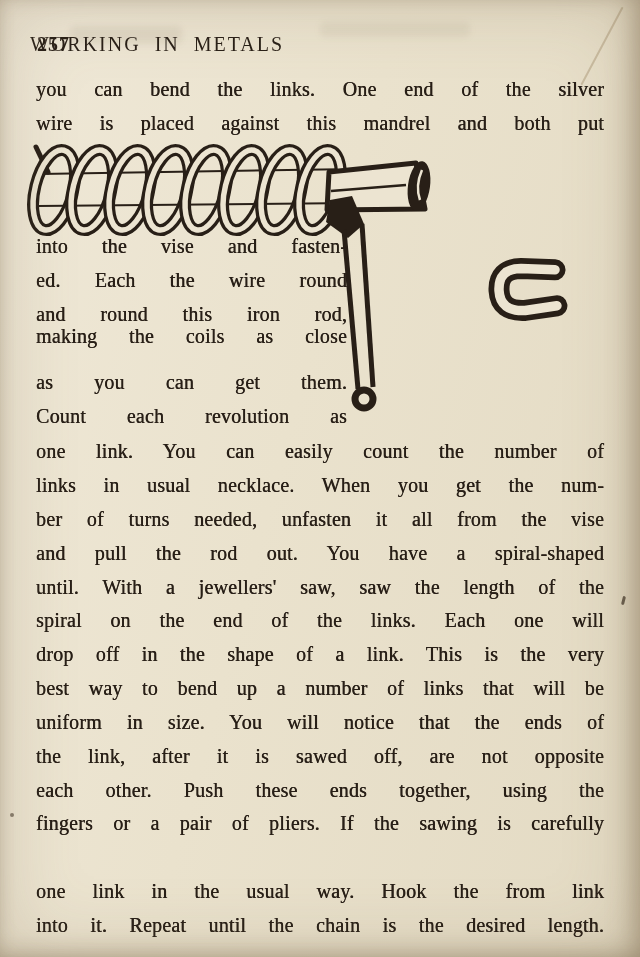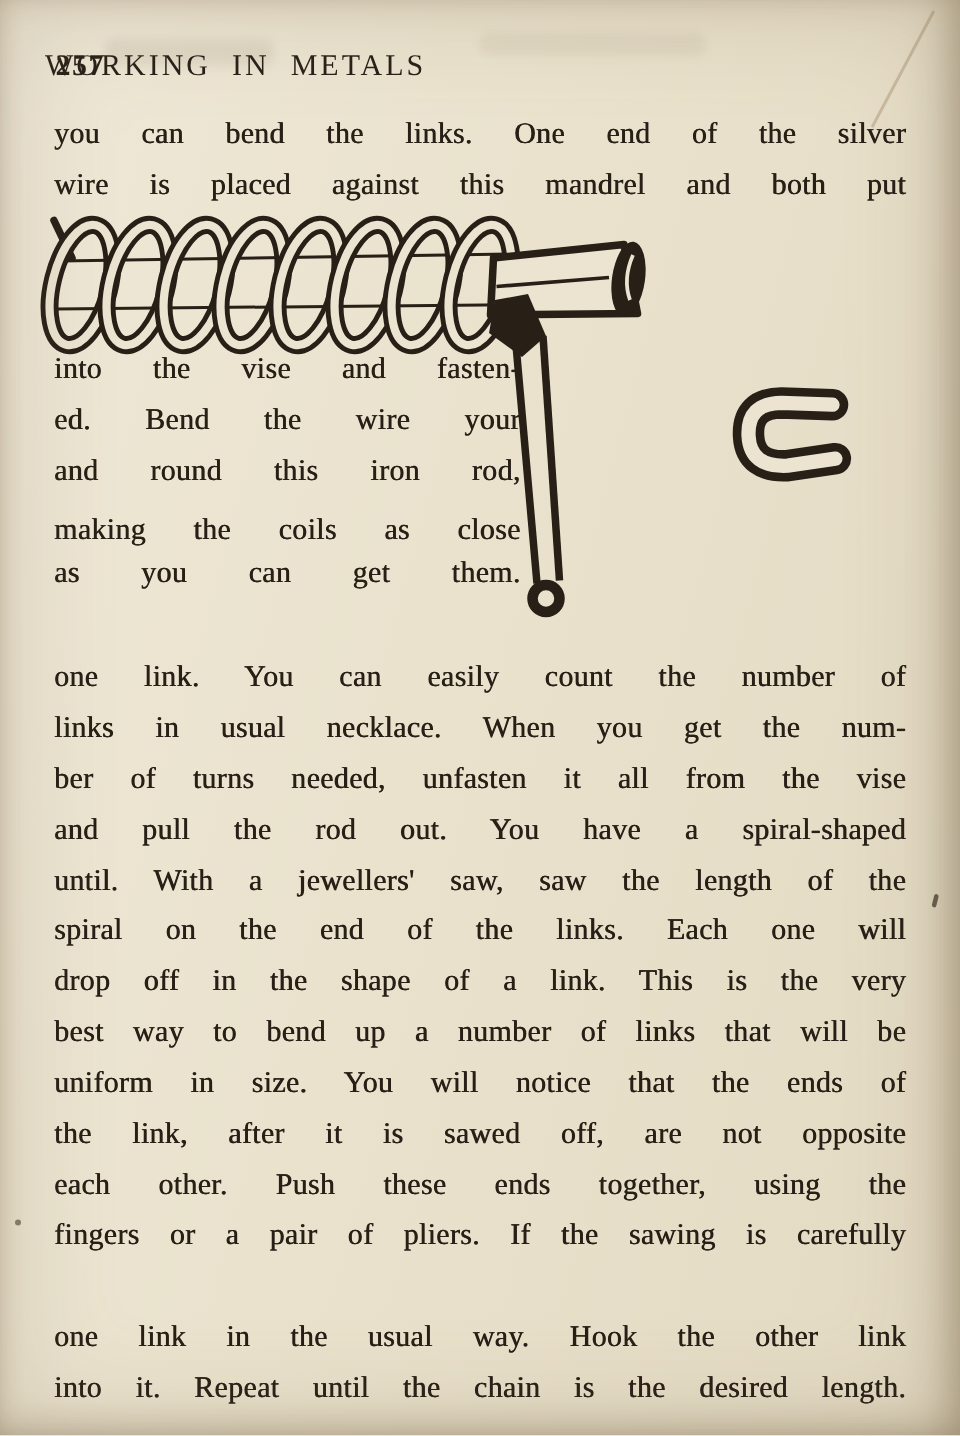--- a/index.html
+++ b/index.html
@@ -108,33 +108,34 @@
   </svg>
 
   <svg style="left:478px;top:246px" width="110" height="90" viewBox="0 0 110 90" aria-hidden="true">
     <g transform="rotate(-3 55 43)" fill="none" stroke-linecap="round" stroke-linejoin="round">
       <path d="M 78 25 L 44 22 Q 21 21 21 43 Q 21 64 46 64 L 78 61" stroke="#281f17" stroke-width="21"></path>
       <path d="M 78 25 L 44 22 Q 21 21 21 43 Q 21 64 46 64 L 78 61" stroke="#ece4d1" stroke-width="9.5"></path>
     </g>
   </svg>
 
   <div class="ln ln-narrow" style="top:231px">into the vise and fasten-</div>
-  <div class="ln ln-narrow" style="top:265px">ed.  Bend the wire your</div>
+  <div class="ln ln-narrow" style="top:265px">ed.  Each the wire round</div>
   <div class="ln ln-narrow" style="top:299px">and round this iron rod,</div>
-  <div class="ln ln-narrow" style="top:338px">making the coils as close</div>
+  <div class="ln ln-narrow" style="top:321px">making the coils as close</div>
   <div class="ln ln-narrow" style="top:367px">as you can get them.</div>
+  <div class="ln ln-narrow" style="top:401px">Count each revolution as</div>
 
   <div class="ln" style="top:436px">one link.  You can easily count the number of</div>
   <div class="ln" style="top:470px">links in usual necklace.  When you get the num-</div>
   <div class="ln" style="top:504px">ber of turns needed, unfasten it all from the vise</div>
   <div class="ln" style="top:538px">and pull the rod out.  You have a spiral-shaped</div>
   <div class="ln" style="top:572px">until.  With a jewellers' saw, saw the length of the</div>
   <div class="ln" style="top:639px">drop off in the shape of a link.  This is the very</div>
   <div class="ln" style="top:605px">spiral on the end of the links.  Each one will</div>
   <div class="ln" style="top:707px">uniform in size.  You will notice that the ends of</div>
   <div class="ln" style="top:673px">best way to bend up a number of links that will be</div>
   <div class="ln" style="top:741px">the link, after it is sawed off, are not opposite</div>
   <div class="ln" style="top:775px">each other.  Push these ends together, using the</div>
   <div class="ln" style="top:808px">fingers or a pair of pliers.  If the sawing is carefully</div>
-  <div class="ln" style="top:876px">one link in the usual way.  Hook the other link</div>
+  <div class="ln" style="top:876px">one link in the usual way.  Hook the from link</div>
   <div class="ln" style="top:910px">into it.  Repeat until the chain is the desired length.</div>
 
 </div>
 
 </body></html>

